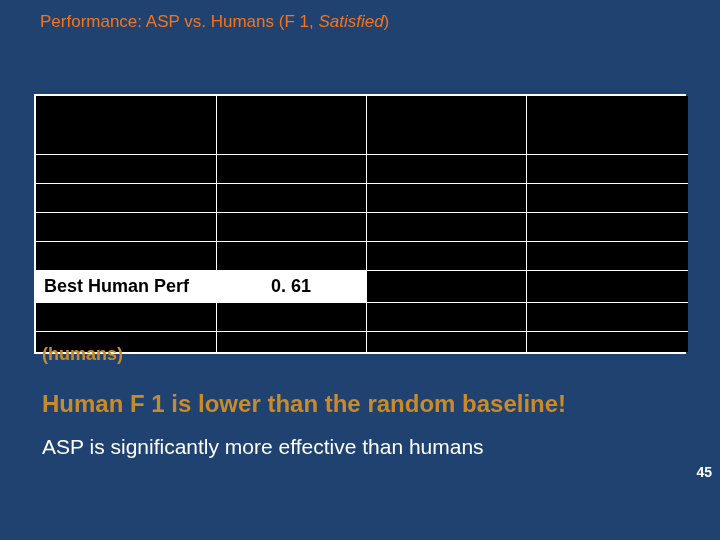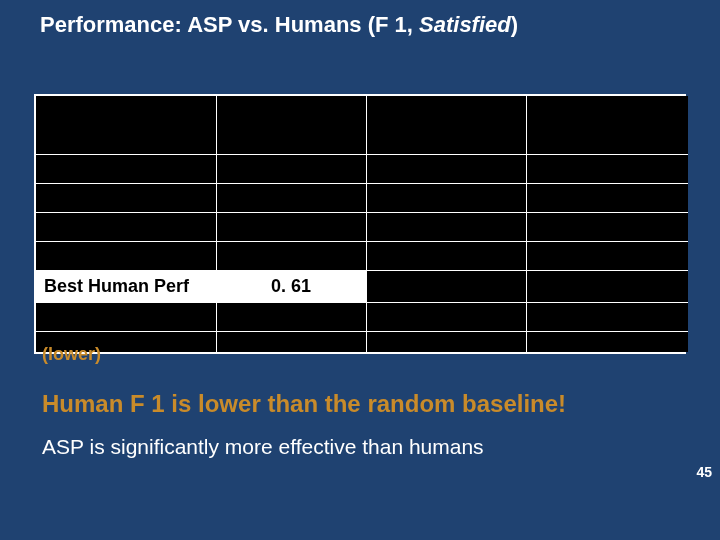--- a/index.html
+++ b/index.html
@@ -14,23 +14,23 @@
   .slide {
     width: 720px;
     height: 540px;
     position: relative;
   }
   .title {
     position: absolute;
     top: 12px;
     left: 40px;
     right: 20px;
-    font-size: 22px;
-    color: #ffffff;
-    font-weight: 700;
+    font-size: 17px;
+    color: #f97316;
+    font-weight: 400;
     line-height: 1.2;
   }
   .title .em {
     font-style: italic;
   }
   .table-wrap {
     position: absolute;
     top: 94px;
     left: 34px;
     width: 652px;
@@ -162,20 +162,20 @@
         <tr class="short">
           <td></td>
           <td class="center"></td>
           <td class="center"></td>
           <td class="center"></td>
         </tr>
       </tbody>
     </table>
   </div>
 
-  <div class="random-label">(lower)</div>
+  <div class="random-label">(humans)</div>
 
   <div class="callout1">Human F 1 is lower than the random baseline!</div>
   <div class="callout2">ASP is significantly more effective than humans</div>
 
   <div class="pagenum">45</div>
 
 </div>
 
 </body></html>

